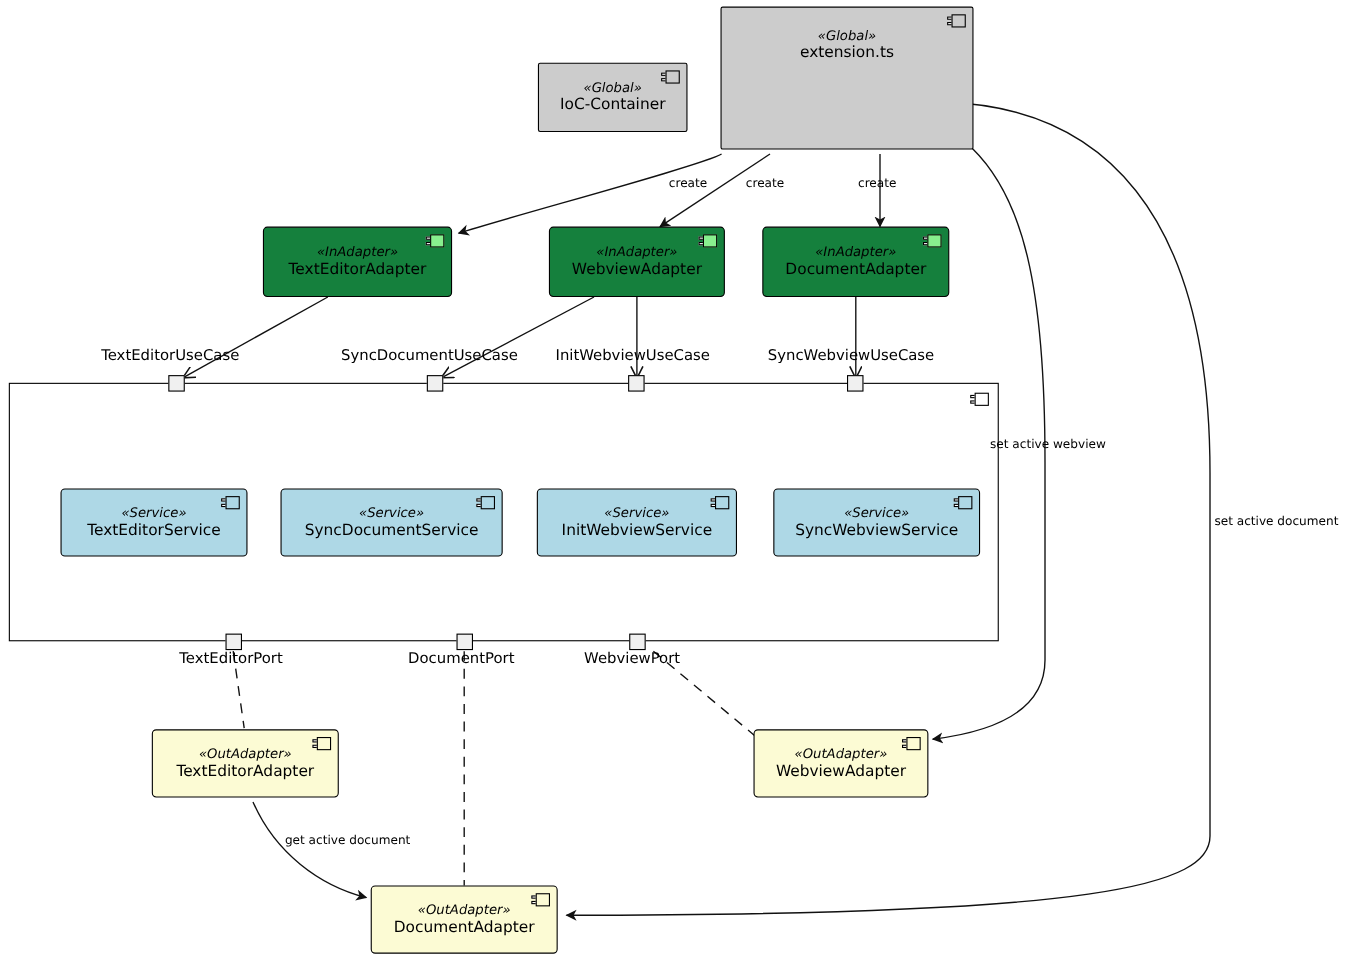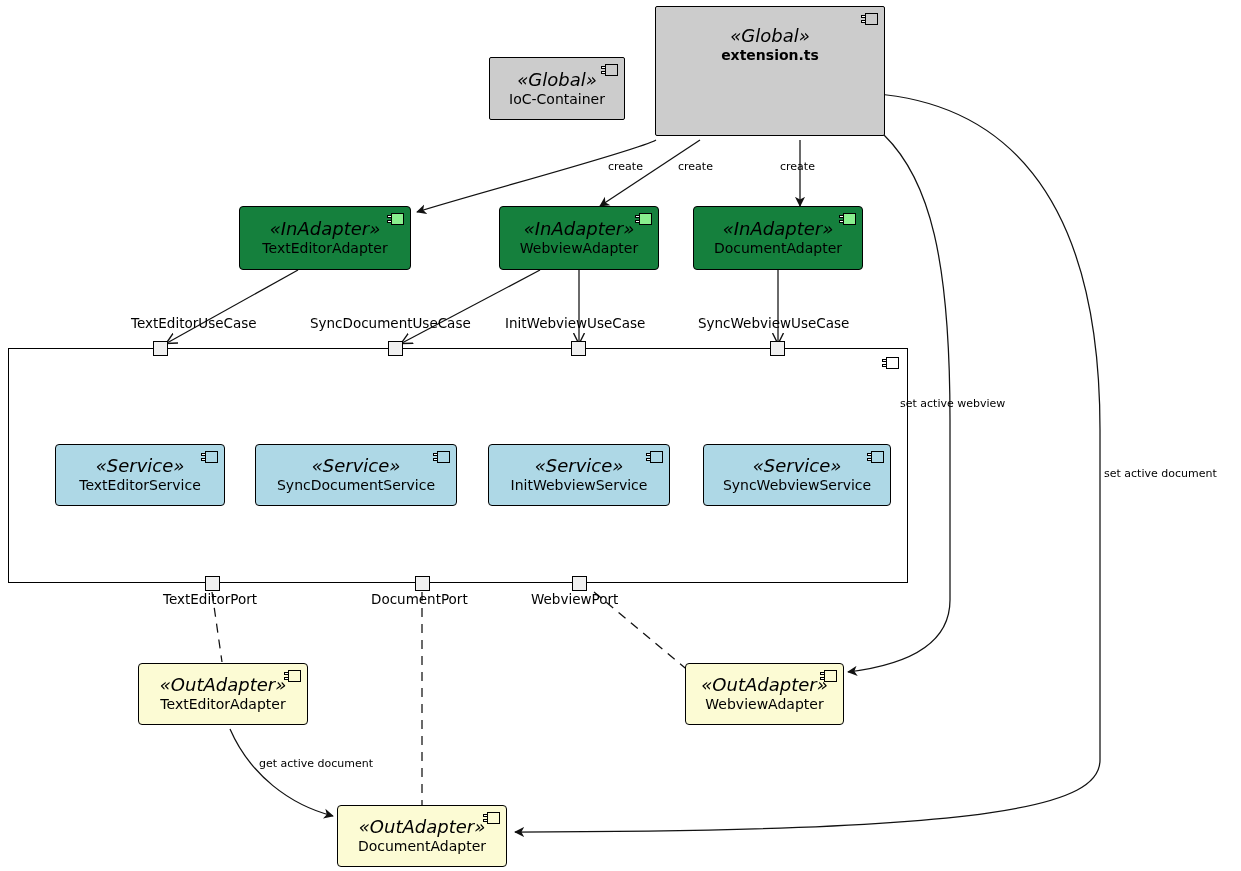--- a/index.html
+++ b/index.html
@@ -3,23 +3,23 @@
 <meta charset="utf-8">
 <style>
   html,body{margin:0;padding:0;background:#ffffff;}
   body{width:1241px;height:871px;font-family:"DejaVu Sans","Liberation Sans",sans-serif;color:#000;overflow:hidden;}
   #stage{position:relative;width:1241px;height:871px;}
   svg#wires{position:absolute;left:0;top:0;width:1241px;height:871px;pointer-events:none;}
 
   .node{position:absolute;box-sizing:border-box;border:1px solid #000;border-radius:4px;
         display:flex;flex-direction:column;align-items:center;justify-content:center;
         text-align:center;line-height:1.22;}
-  .node .stereo{font-style:italic;font-size:18px;}
+  .node .stereo{font-style:italic;font-size:12px;}
   .node .nm{font-size:14px;}
-  .node .nm.bold{font-weight:bold;}
+  .node .nm.bold{font-weight:normal;}
   .compicon{position:absolute;right:6px;top:6px;width:17px;height:12px;}
   .compicon .body{position:absolute;left:4px;top:0;width:13px;height:12px;border:1.4px solid #000;background:inherit;box-sizing:border-box;}
   .compicon .tab{position:absolute;left:0;width:7px;height:3px;border:1.4px solid #000;background:#fff;box-sizing:border-box;}
   .compicon .t1{top:1.5px;}
   .compicon .t2{top:7px;}
 
   .gray{background:#cccccc;}
   .gray .compicon .body{background:#cccccc;}
   .lightgray{background:#f2f2f2;}
   .lightgray .compicon .body{background:#f2f2f2;}
@@ -143,21 +143,21 @@
 
   <div class="node plain" style="left:8px;top:348px;width:900px;height:235px;">
     <span class="compicon" style="right:8px;top:8px;">
       <span class="tab t1"></span>
         <span class="tab t2"></span>
         <span class="body"></span>
     </span>
   </div>
 
   <div class="port" style="left:153px;top:341px;"></div>
-  <div class="lbl" style="left:92px;top:315px;margin-left:39px;">TextEditorUseCase</div>
+  <div class="lbl" style="left:92px;top:315px;">TextEditorUseCase</div>
 
   <div class="port" style="left:388px;top:341px;"></div>
   <div class="lbl" style="left:310px;top:315px;">SyncDocumentUseCase</div>
 
   <div class="port" style="left:571px;top:341px;"></div>
   <div class="lbl" style="left:505px;top:315px;">InitWebviewUseCase</div>
 
   <div class="port" style="left:770px;top:341px;"></div>
   <div class="lbl" style="left:698px;top:315px;">SyncWebviewUseCase</div>
 

